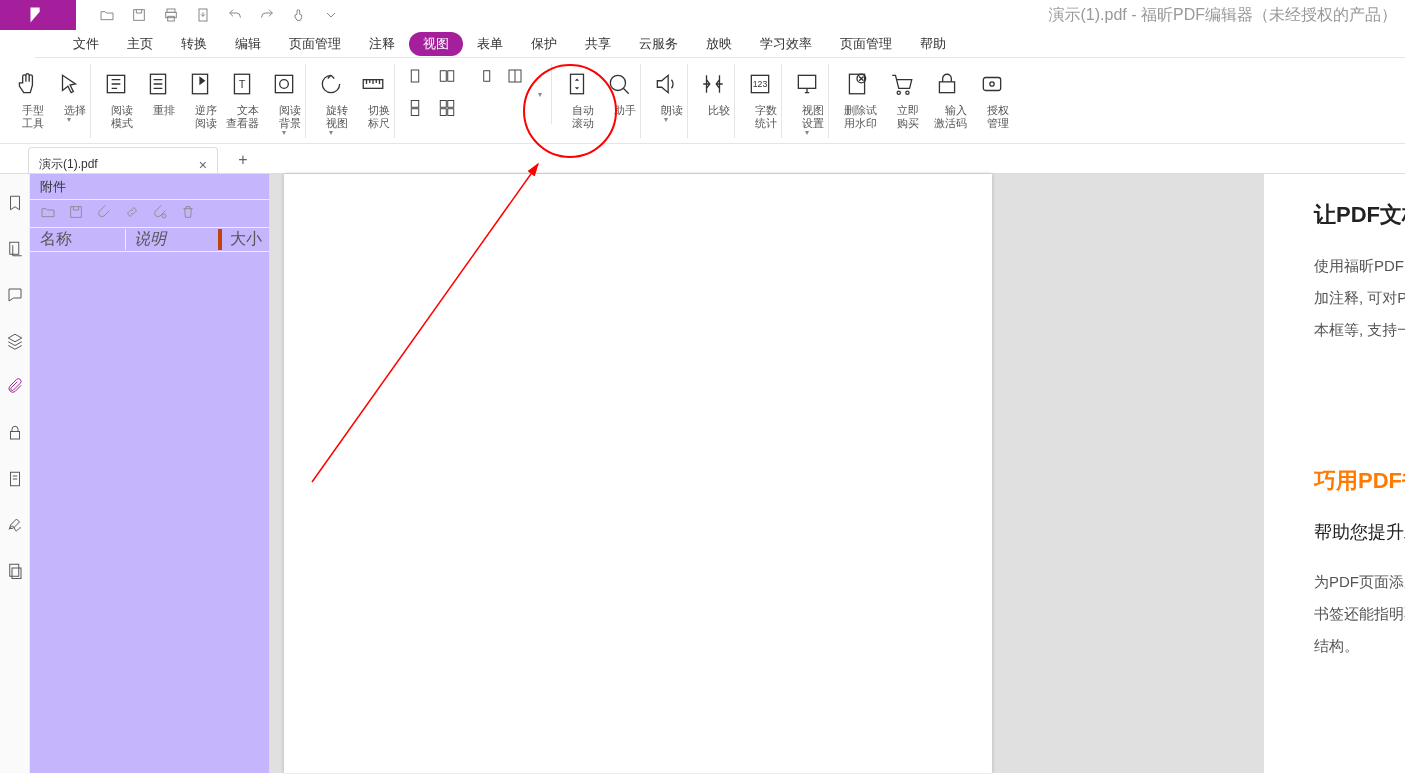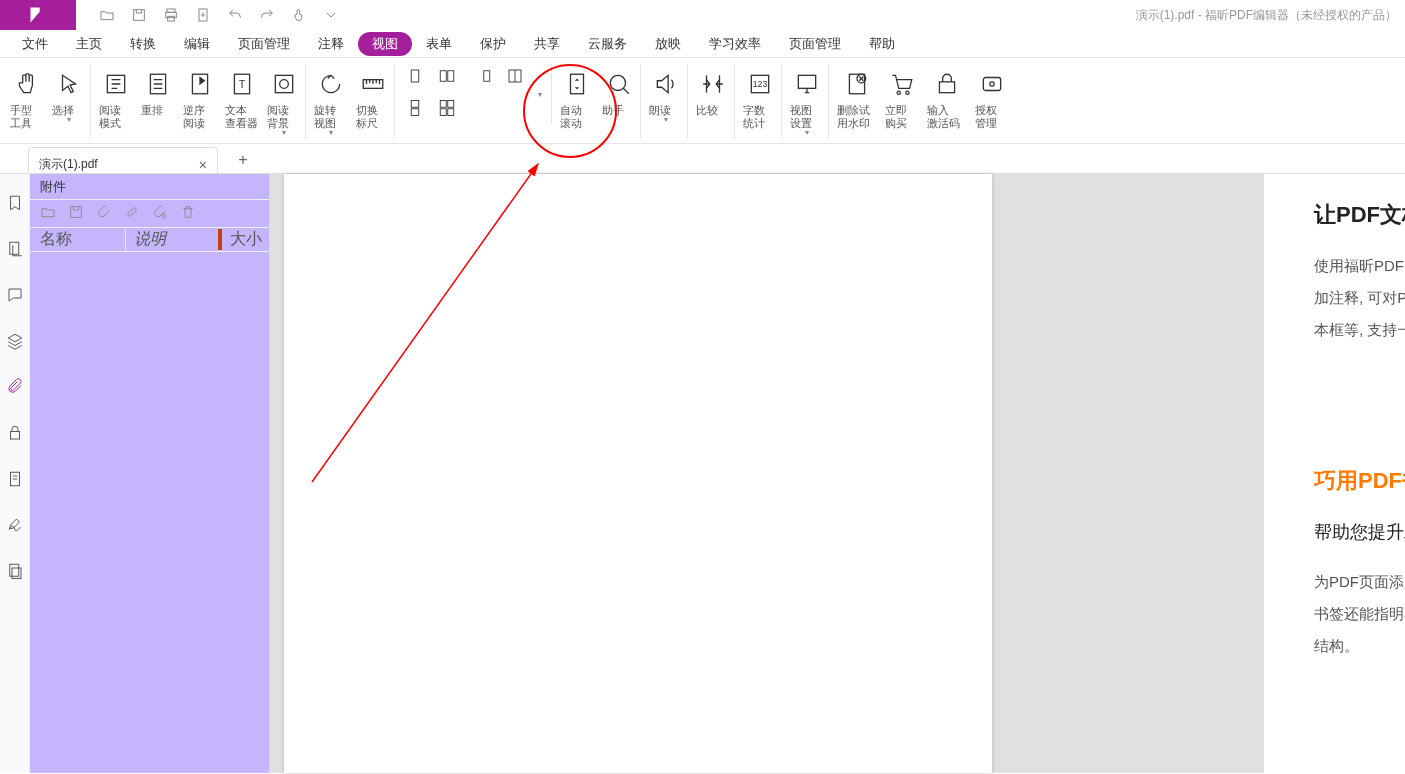--- a/index.html
+++ b/index.html
@@ -3,30 +3,30 @@
 <meta charset="utf-8">
 <style>
 * { margin: 0; padding: 0; box-sizing: border-box; }
 body { font-family: "Microsoft YaHei", sans-serif; font-size: 12px; color: #444; background: #fff; width: 1405px; height: 774px; overflow: hidden; position: relative; }
 .titlebar { height: 30px; display: flex; align-items: center; position: relative; }
 .logo-block { width: 76px; height: 30px; background: #a51e9c; display: flex; align-items: center; justify-content: center; }
 .logo-block svg { width: 20px; height: 20px; }
 .qat { display: flex; align-items: center; gap: 14px; padding-left: 22px; height: 30px; }
 .qat-item { width: 18px; height: 18px; display: flex; align-items: center; justify-content: center; color: #888; }
 .qat-item svg { width: 16px; height: 16px; }
-.title-text { position: absolute; right: 8px; top: 0; height: 30px; line-height: 30px; font-size: 12px; color: #999; }
-.menubar { height: 28px; display: flex; align-items: center; padding-left: 8px; gap: 0; border-bottom: 1px solid #e5e5e5; }
+.title-text { position: absolute; right: 8px; top: 0; height: 30px; line-height: 30px; font-size: 16px; color: #999; }
+.menubar { height: 28px; display: flex; align-items: center; padding-left: 24px; gap: 0; border-bottom: 1px solid #e5e5e5; margin-left: 35px; }
 .menu-item { padding: 3px 14px; font-size: 13px; color: #333; border-radius: 12px; }
 .menu-item.active { background: #a51e9c; color: #fff; }
 .ribbon { height: 86px; display: flex; align-items: flex-start; padding: 6px 0 0 6px; background: #fff; border-bottom: 1px solid #e5e5e5; }
 .rgroup { display: flex; flex-direction: column; align-items: center; padding: 0 4px; height: 74px; }
 .rgroup.sep { border-right: 1px solid #e5e5e5; padding-right: 4px; margin-right: 4px; }
 .ricon { width: 34px; height: 40px; display: flex; align-items: center; justify-content: center; }
 .ricon svg { width: 26px; height: 26px; stroke: #333; fill: none; stroke-width: 1.2; }
-.rlabel { font-size: 11px; color: #555; text-align: left; line-height: 13px; width: 34px; }
+.rlabel { font-size: 11px; color: #555; text-align: right; line-height: 13px; width: 34px; }
 .rdrop { font-size: 8px; color: #888; margin-top: -2px; }
 .rsmall-grid { display: grid; grid-template-columns: repeat(2, 28px); grid-template-rows: repeat(2, 28px); gap: 4px; align-content: center; height: 60px; padding: 0 4px; }
 .rsmall { width: 24px; height: 24px; display: flex; align-items: center; justify-content: center; }
 .rsmall svg { width: 18px; height: 18px; stroke: #333; fill: none; stroke-width: 1.2; }
 .tabstrip { height: 30px; display: flex; align-items: flex-end; padding-left: 28px; background: #fff; border-bottom: 1px solid #ddd; }
 .doc-tab { height: 26px; min-width: 190px; display: flex; align-items: flex-end; padding: 0 10px; border: 1px solid #ddd; border-bottom: none; border-radius: 4px 4px 0 0; font-size: 12px; color: #333; position: relative; }
 .doc-tab .close { margin-left: auto; color: #666; font-size: 14px; }
 .add-tab { width: 26px; height: 26px; display: flex; align-items: center; justify-content: center; color: #666; font-size: 16px; margin-left: 12px; }
 .workspace { display: flex; height: 599px; }
 .side-rail { width: 30px; background: #fafafa; border-right: 1px solid #eee; display: flex; flex-direction: column; align-items: center; padding-top: 20px; gap: 28px; }

